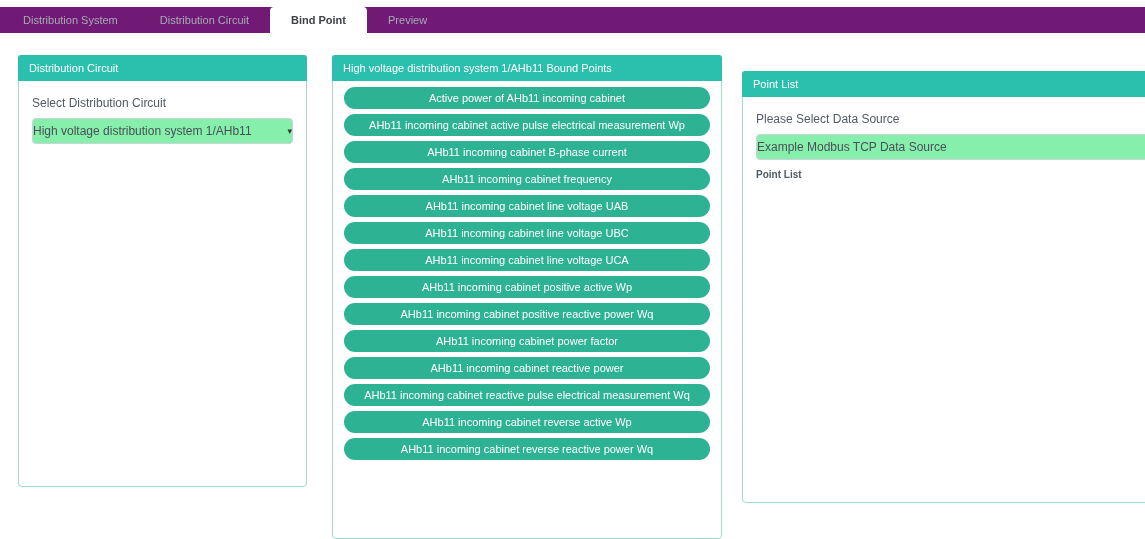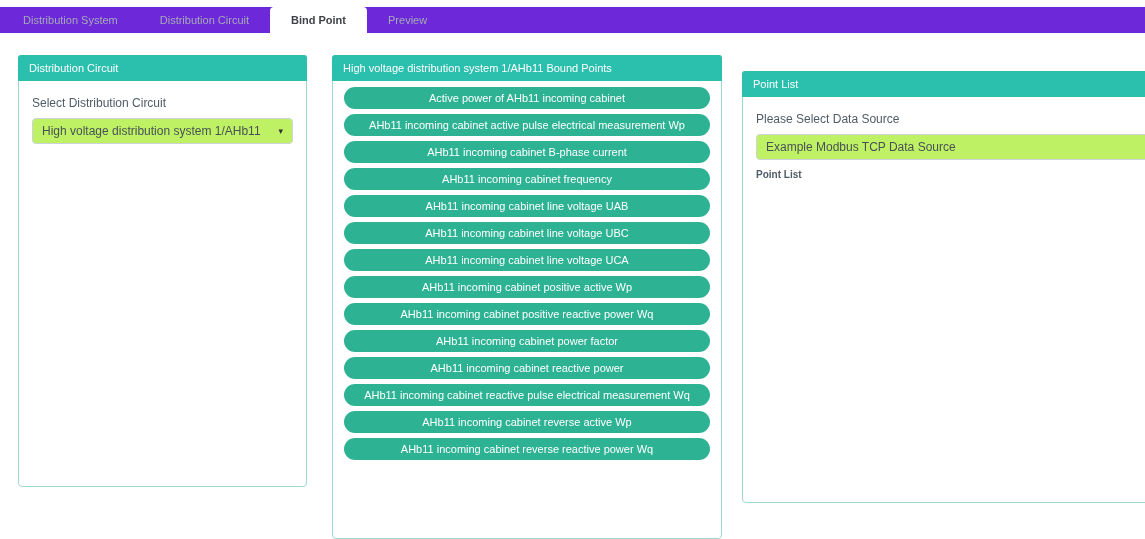--- a/index.html
+++ b/index.html
@@ -7,21 +7,21 @@
     width: 1145px; height: 539px;
     background: #ffffff;
     font-family: "Liberation Sans", sans-serif;
     overflow: hidden;
     position: relative;
   }
   
   .top-strip { height: 7px; background: #ffffff; }
   .tab-bar {
     height: 26px;
-    background: #6d28d9;
+    background: #701a75;
     display: flex;
     align-items: stretch;
     padding-left: 2px;
   }
   .tab {
     padding: 0 21px;
     line-height: 26px;
     font-size: 11px;
     color: #a6abb5;
     cursor: pointer;
@@ -63,25 +63,25 @@
   .field-label {
     font-size: 12px;
     color: #4f5b66;
     margin-bottom: 8px;
   }
   .select-box {
     height: 26px;
     box-sizing: border-box;
     border: 1px solid #ccd2d8;
     border-radius: 4px;
-    background: #bef264;
+    background: #86efac;
     display: flex;
     align-items: center;
     justify-content: space-between;
-    padding: 0 9px;
+    padding: 0 0;
     font-size: 12px;
     color: #495057;
     cursor: pointer;
     white-space: nowrap;
     overflow: hidden;
   }
   .caret {
     font-size: 9px;
     color: #333;
     margin-left: 8px;

